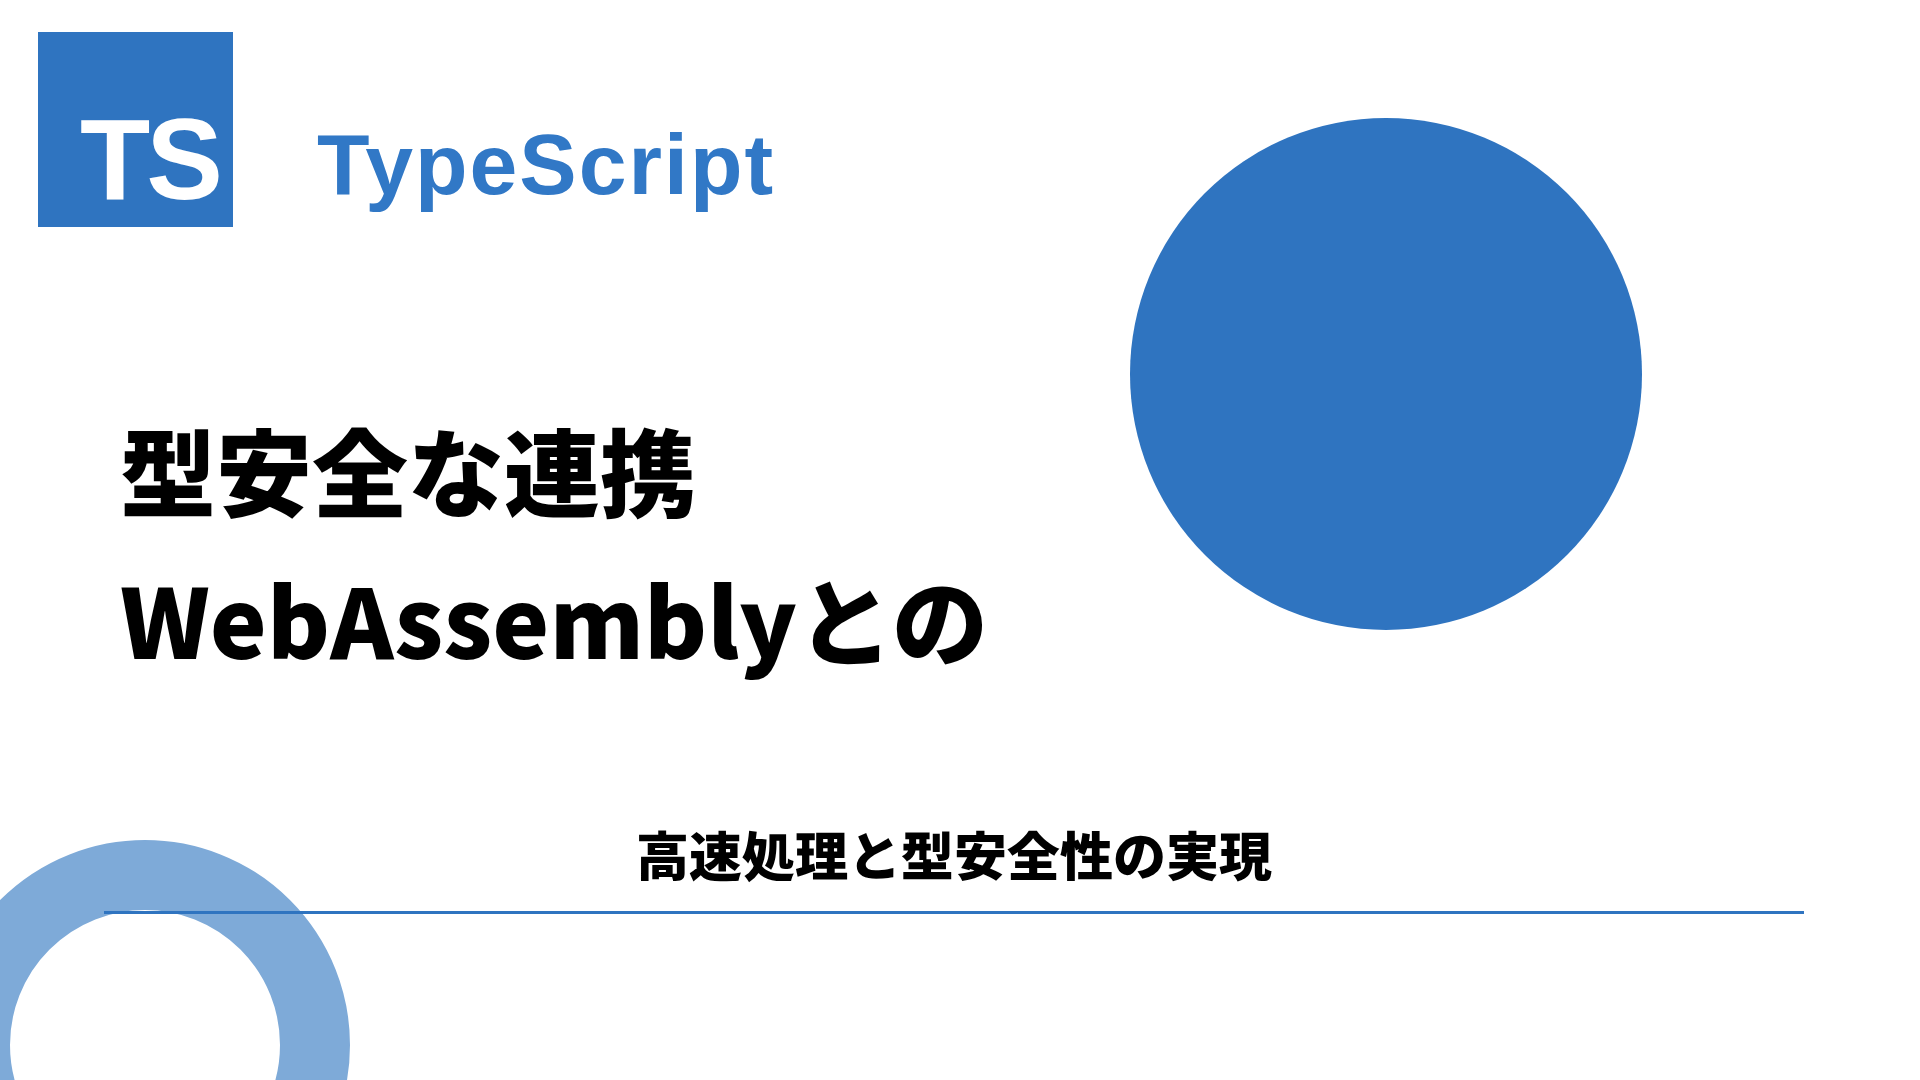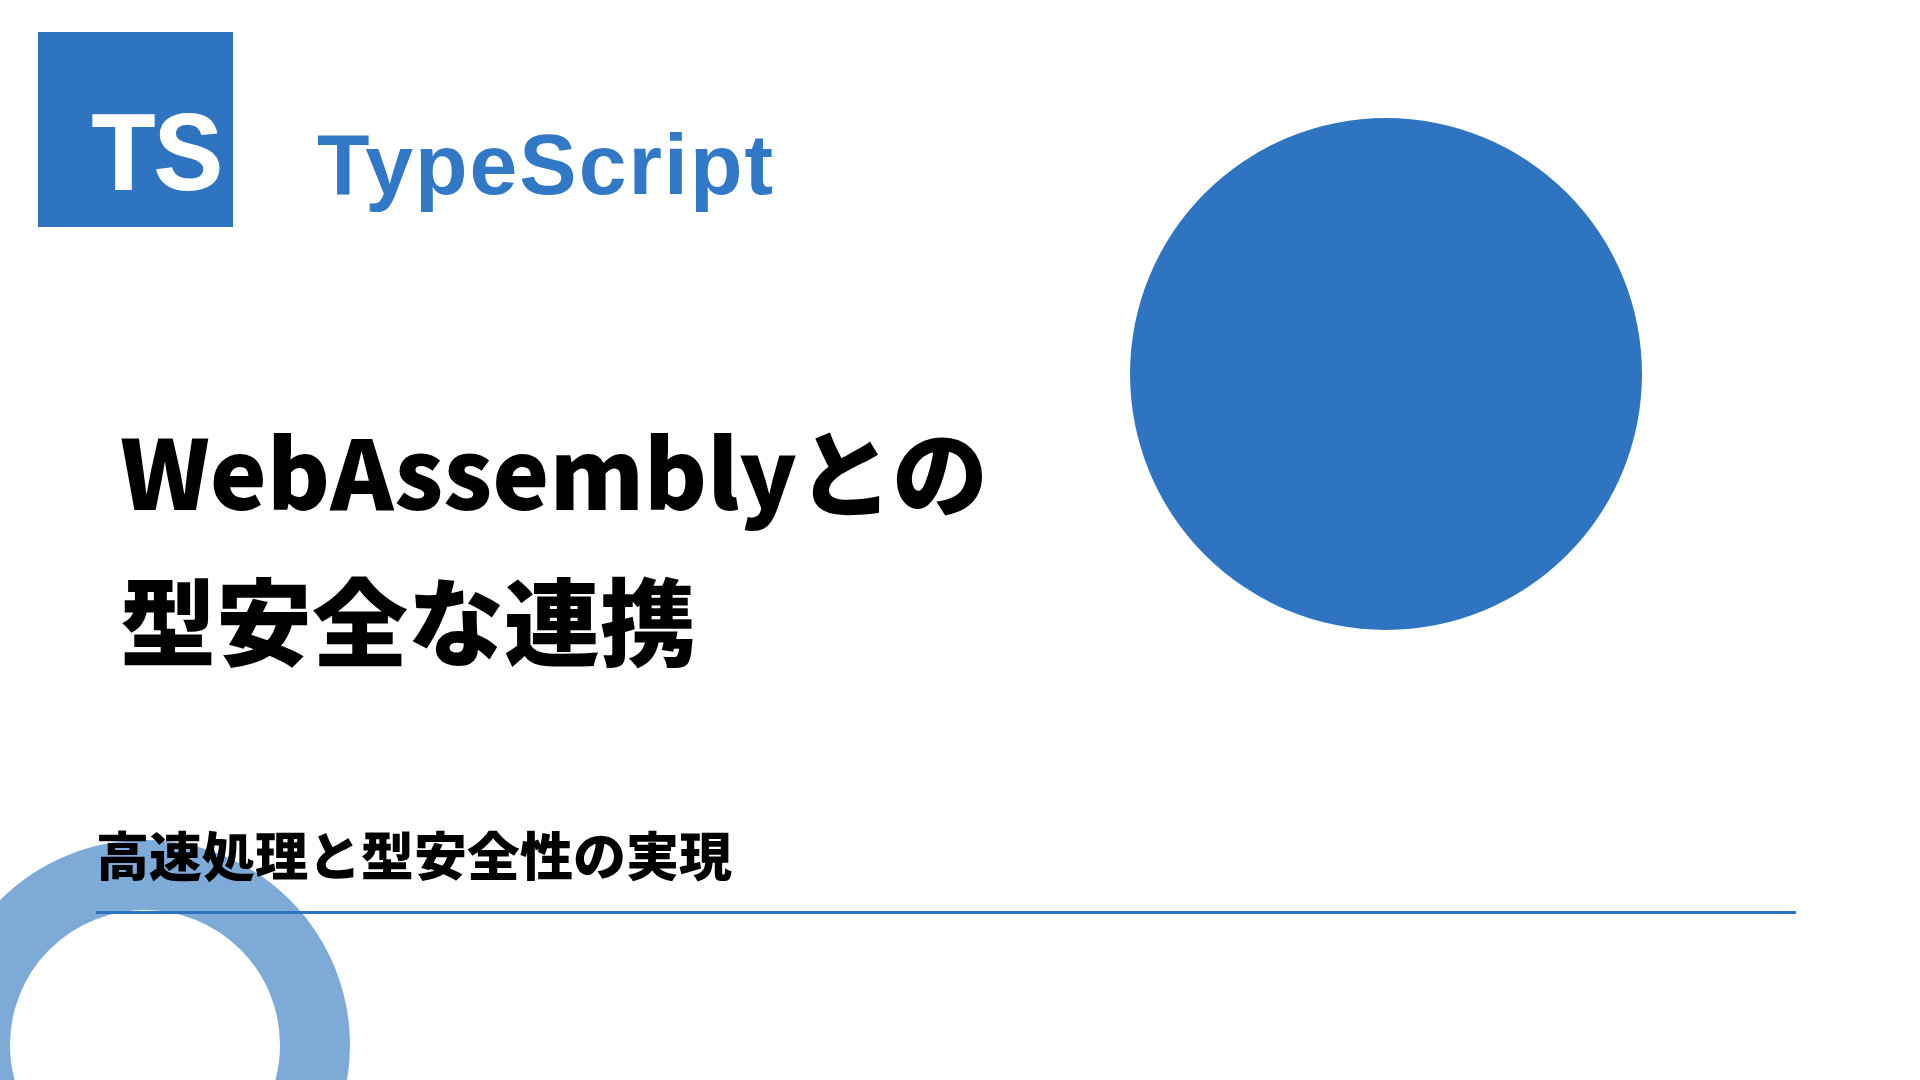--- a/index.html
+++ b/index.html
@@ -25,21 +25,21 @@
       display: flex;
       align-items: flex-end;
       justify-content: flex-end;
       padding: 10px 14px;
     }
     .logo-text {
       color: #ffffff;
       font-size: 115px;
       font-weight: 700;
       letter-spacing: -4px;
-      font-family: Liberation Mono, monospace;
+      font-family: Liberation Sans, sans-serif;
       line-height: 1;
     }
     .brand-name {
       position: absolute;
       top: 115px;
       left: 317px;
       font-size: 86px;
       font-weight: 600;
       color: #3178c6;
       font-family: Liberation Sans, sans-serif;
@@ -51,22 +51,23 @@
       left: 120px;
       font-size: 96px;
       font-weight: 900;
       color: #000000;
       line-height: 1.55;
       font-family: "Hiragino Sans", "Noto Sans JP", sans-serif;
     }
     .subtitle-wrapper {
       position: absolute;
       top: 815px;
-      left: 96px;
+      left: 104px;
       width: 1700px;
+      text-align: center;
     }
     .subtitle {
       font-size: 53px;
       font-weight: 900;
       color: #000000;
       font-family: "Hiragino Sans", "Noto Sans JP", sans-serif;
       padding-bottom: 20px;
     }
     .underline {
       border-bottom: 3px solid #2f74c0;
@@ -98,20 +99,20 @@
 <div class="circle-large"></div>
 <div class="circle-ring"></div>
 
 <div class="logo-box">
   <span class="logo-text">TS</span>
 </div>
 
 <div class="brand-name">TypeScript</div>
 
 <div class="main-title">
+  <div>型安全な連携</div>
   <div>WebAssemblyとの</div>
-  <div>型安全な連携</div>
 </div>
 
 <div class="subtitle-wrapper">
   <div class="subtitle">高速処理と型安全性の実現</div>
   <div class="underline"></div>
 </div>
 
 </body></html>

